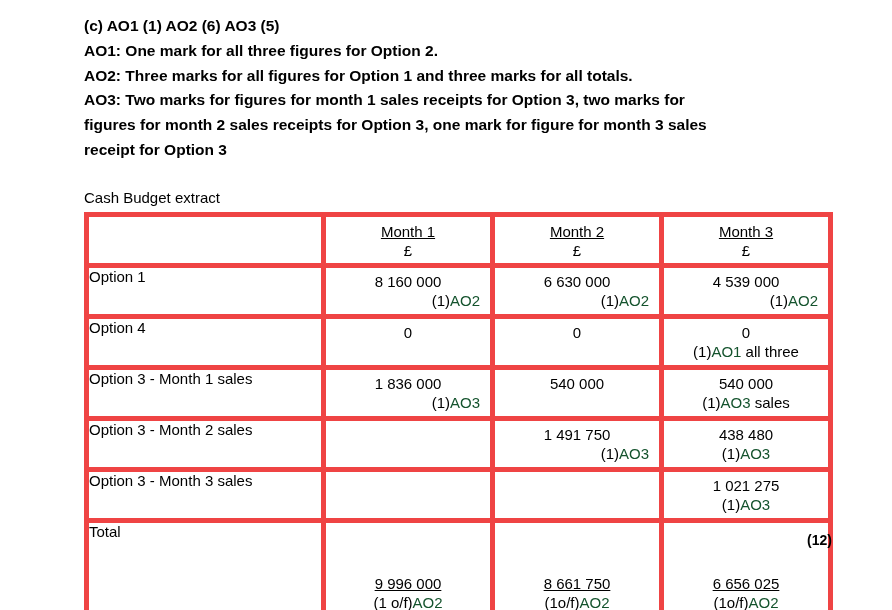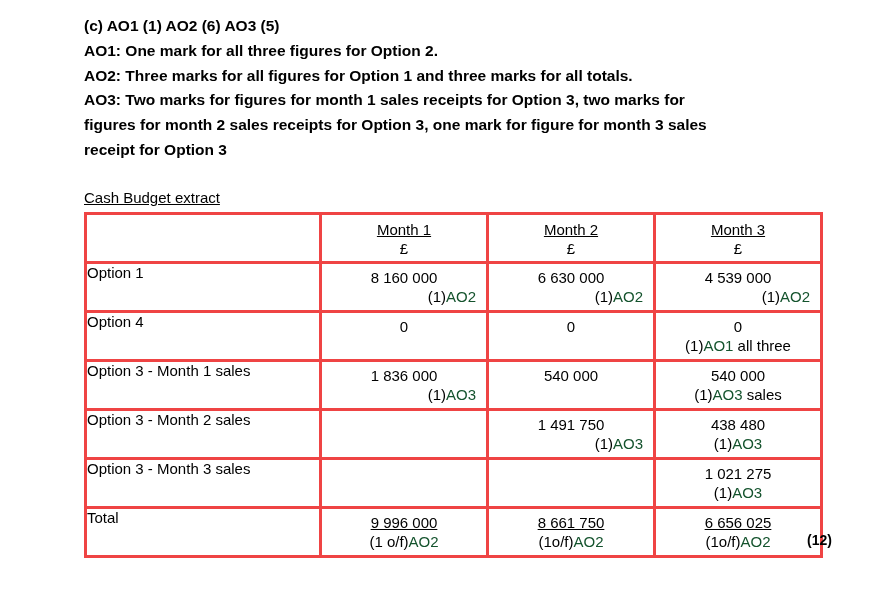--- a/index.html
+++ b/index.html
@@ -28,32 +28,31 @@
     line-height: 1.60;
   }
   .heading-block div {
     white-space: nowrap;
   }
   .spacer {
     height: 26px;
   }
   .caption {
     font-size: 15px;
-    text-decoration: underline;
     margin-bottom: 6px;
     display: inline-block;
   }
   table.budget {
     border-collapse: collapse;
     width: 724px;
     table-layout: fixed;
     font-size: 15px;
   }
   table.budget td {
-    border: 3px solid #ef4444;
+    border: 5px solid #ef4444;
     vertical-align: top;
     padding: 0;
     height: 46px;
   }
   td.label-cell {
     padding-left: 10px;
     vertical-align: bottom;
     padding-bottom: 4px;
     text-align: left;
     width: 232px;
@@ -79,20 +78,21 @@
   }
   .right-pad {
     padding-right: 10px;
     text-align: right;
   }
   .ao {
     color: #14532d;
   }
   .ul {
     text-decoration: underline;
+    margin-top: 47px;
   }
   .total-marks {
     position: absolute;
     right: 60px;
     bottom: 14px;
     font-weight: bold;
     font-size: 14px;
   }
 </style>
 </head>

